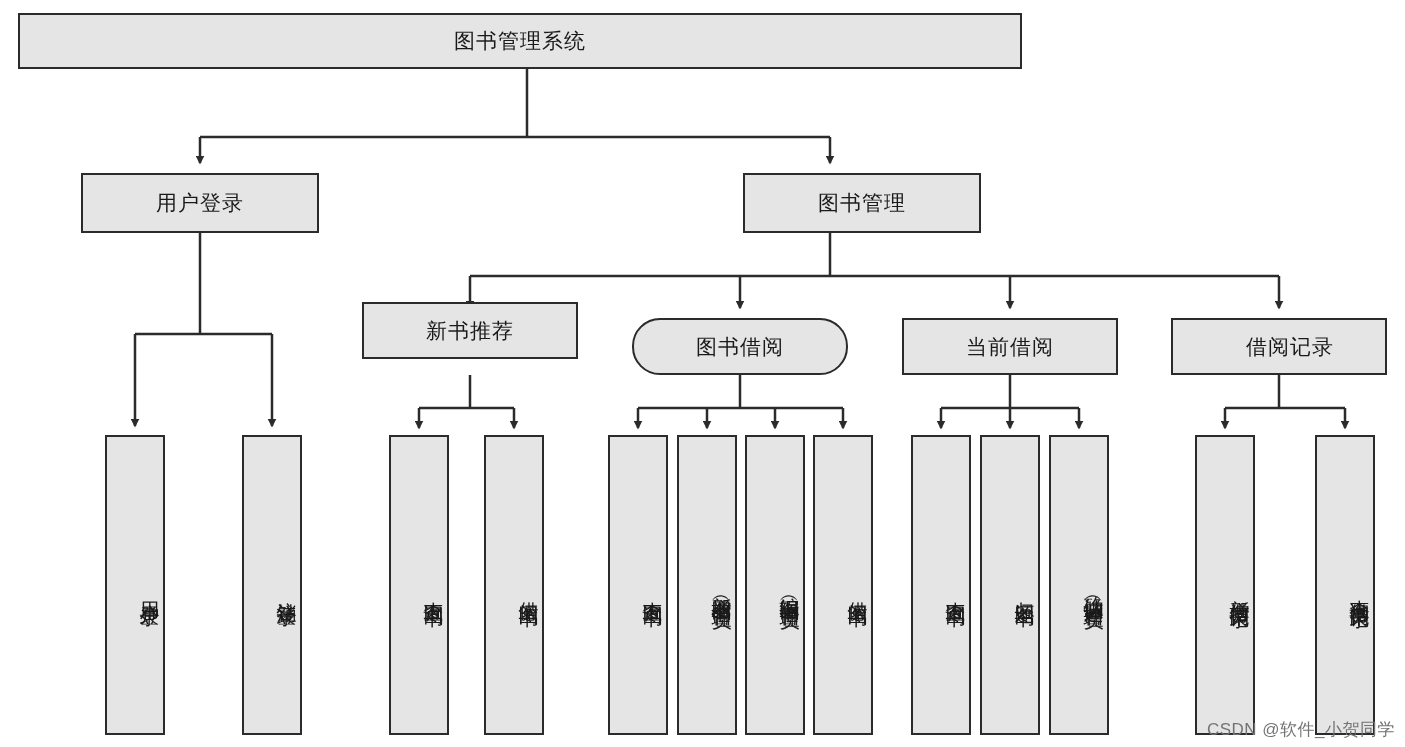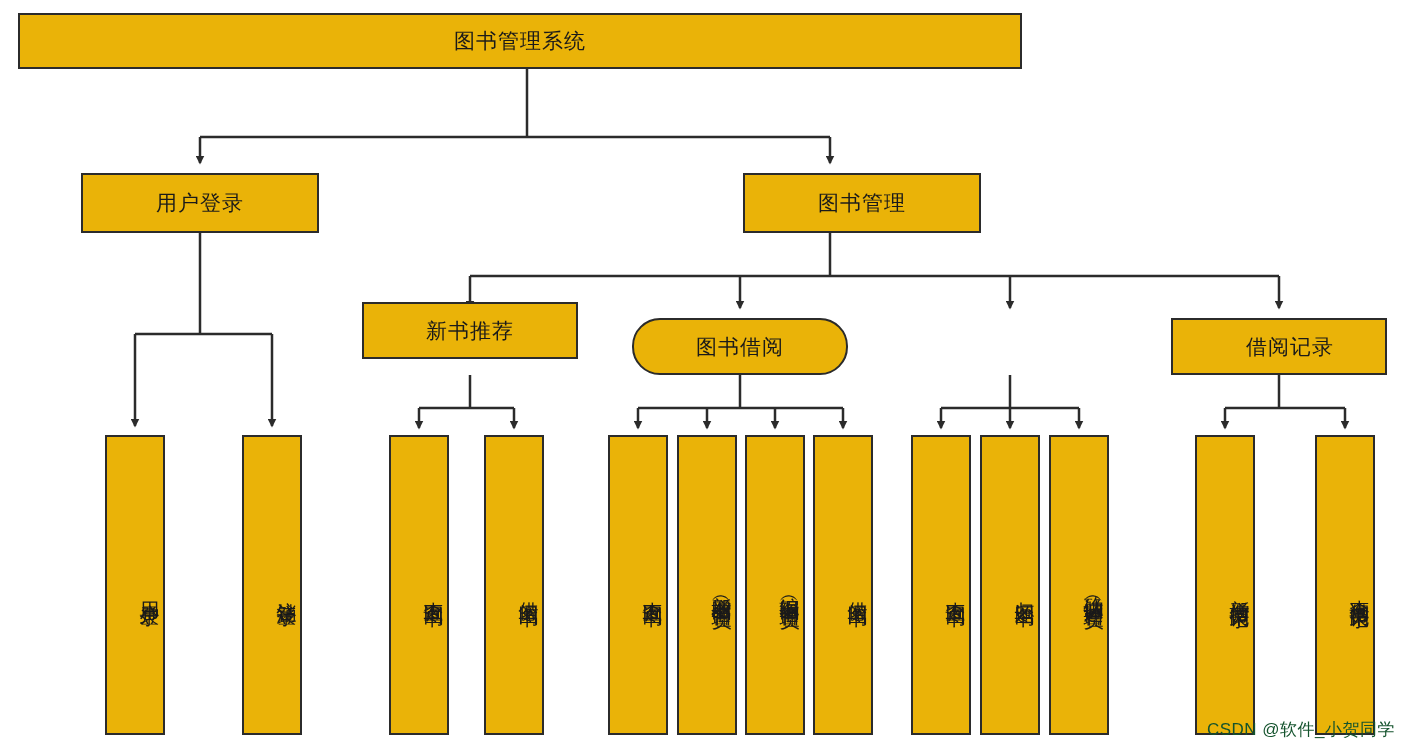--- a/index.html
+++ b/index.html
@@ -21,21 +21,21 @@
     position: absolute;
     left: 0;
     top: 0;
     width: 1405px;
     height: 747px;
   }
   .node {
     position: absolute;
     box-sizing: border-box;
     border: 2.5px solid #2b2b2b;
-    background: #eab308;
+    background: #e5e5e5;
     display: flex;
     align-items: center;
     justify-content: center;
     color: #1a1a1a;
   }
   .node.horizontal {
     font-size: 21px;
     letter-spacing: 1px;
     line-height: 1.2;
   }
@@ -52,21 +52,21 @@
   .node.vertical .vtext {
     writing-mode: vertical-rl;
     text-orientation: upright;
     white-space: normal;
   }
   .watermark {
     position: absolute;
     right: 10px;
     bottom: 6px;
     font-size: 17px;
-    color: #14532d;
+    color: #737373;
     letter-spacing: 0.5px;
     white-space: nowrap;
   }
 </style>
 </head>
 <body>
 
 <div id="canvas">
 
   <svg id="edges" viewBox="0 0 1405 747" xmlns="http://www.w3.org/2000/svg">
@@ -132,20 +132,23 @@
   <div class="node horizontal" style="left:711px; top:173px; width:238px; height:60px;margin-left:32px;">
     <span>图书管理</span>
   </div>
 
   <div class="node horizontal" style="left:362px; top:302px; width:216px; height:57px;">
     <span>新书推荐</span>
   </div>
   <div class="node horizontal" style="left:632px; top:318px; width:216px; height:57px;border-radius:28px;">
     <span>图书借阅</span>
   </div>
+  <div class="node horizontal" style="left:902px; top:318px; width:216px; height:57px;">
+    <span>当前借阅</span>
+  </div>
   <div class="node horizontal" style="left:1171px; top:318px; width:216px; height:57px;padding-left:22px;">
     <span>借阅记录</span>
   </div>
 
   <div class="node vertical" style="left:105px; top:435px; width:60px; height:300px;">
     <span class="vtext">用户登录</span>
   </div>
   <div class="node vertical" style="left:242px; top:435px; width:60px; height:300px;">
     <span class="vtext">注销登录</span>
   </div>

